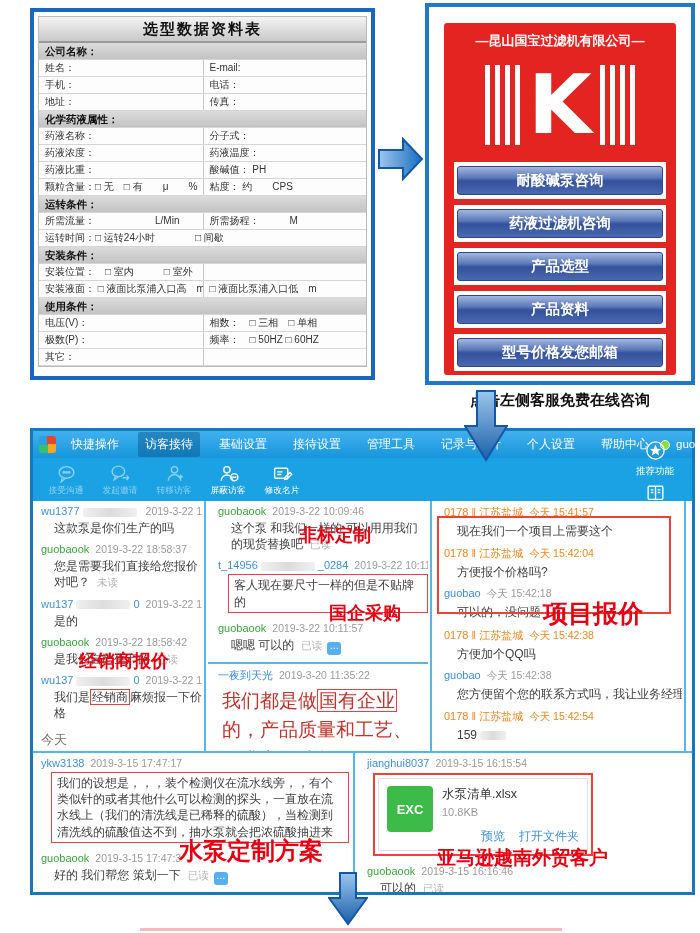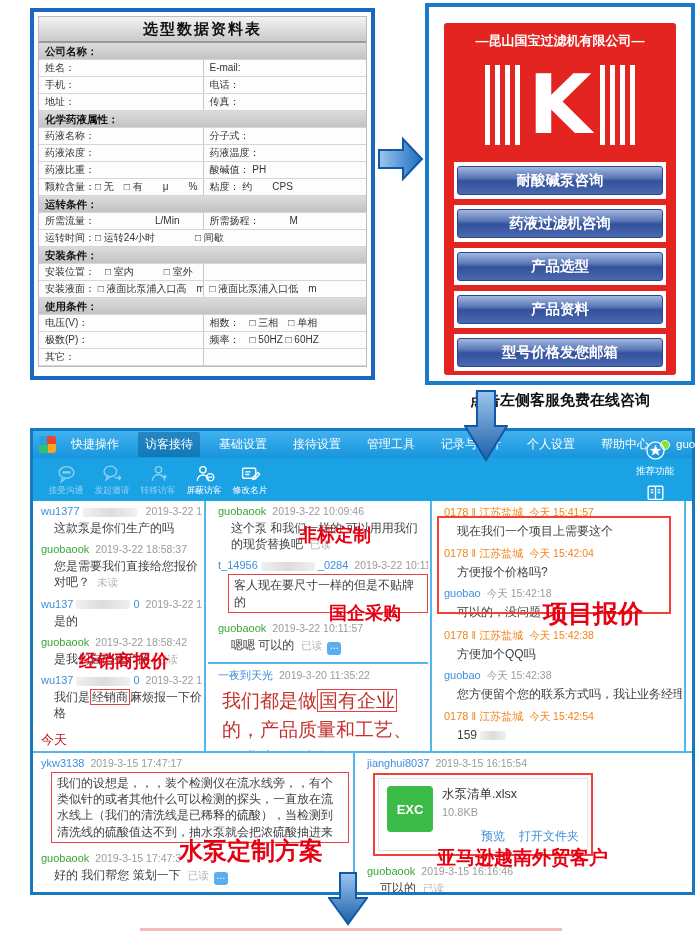--- a/index.html
+++ b/index.html
@@ -67,21 +67,21 @@
   .txt{color:#404040;font-size:12px;padding-left:13px;margin:3px 0 2px;line-height:1.35;}
   .txt.clip{white-space:nowrap;overflow:hidden;}
   .txt.boxed{border:1px solid #e84040;display:inline-block;padding:2px 5px;margin-left:10px;}
   .big-red .txt{font-size:19px;color:#c2312b;line-height:1.55;padding-left:4px;}
   .status{color:#b3b3b3;font-size:10.5px;margin-left:7px;}
   .inline-redbox{border:1px solid #e84040;padding:0 1px;}
   .blur{display:inline-block;width:54px;height:9px;border-radius:2px;vertical-align:middle;margin:0 3px;
     background:linear-gradient(90deg,#f0f0f0,#dcdcdc,#f0f0f0);}
   .blur.sm{width:26px;}
   .emoji{display:inline-block;width:14px;height:13px;background:#59aef0;border-radius:3px;color:#fff;font-size:9px;line-height:13px;text-align:center;vertical-align:-2px;margin-left:5px;}
-  .day{color:#b91c1c;font-size:13px;margin-top:10px;}
+  .day{color:#737373;font-size:13px;margin-top:10px;}
   
   .fcardwrap{display:inline-block;margin:4px 0 2px 6px;}
   .fcardwrap.boxed{border:2px solid #ef4136;padding:3px;}
   .fcard{width:192px;background:#fff;border:1px solid #e2e2e2;padding:7px 8px 5px;display:flex;gap:9px;cursor:pointer;}
   .fexc{width:46px;height:46px;background:#3dbb48;border-radius:4px;color:#fff;font-size:13px;font-weight:bold;display:flex;align-items:center;justify-content:center;flex:none;}
   .fmeta{flex:1;min-width:0;}
   .fname{font-size:12.5px;color:#333;white-space:nowrap;overflow:hidden;}
   .fsize{font-size:11px;color:#9b9b9b;margin-top:3px;}
   .flinks{text-align:right;margin-top:8px;}
   .flink{color:#3d8fdc;font-size:12px;margin-left:14px;cursor:pointer;}
@@ -232,21 +232,21 @@
         <div class="tab">帮助中心</div>
       </div>
     <div class="tb-right">
       <span class="statusdot"></span>
       <span class="userlabel">guobao ( 空闲 )</span>
       <span class="caret">▾</span>
 
     </div>
   </div>
   <div class="toolbar">
-    <span id="tools-left" style="display:flex;">
+    <span id="tools-left" style="display:flex;gap:8px;">
         <div class="tool disabled">
           <svg width="21" height="21" viewBox="0 0 20 20" fill="none" stroke="#fff" stroke-width="1.3">
             <ellipse cx="10" cy="9" rx="7" ry="5.5"></ellipse>
             <path d="M6,14 L5,18 L9,14.5"></path>
             <circle cx="7.5" cy="9" r=".7" fill="#fff"></circle>
             <circle cx="10" cy="9" r=".7" fill="#fff"></circle>
             <circle cx="12.5" cy="9" r=".7" fill="#fff"></circle>
           </svg>
           <div class="tl">接受沟通</div>
         </div>

